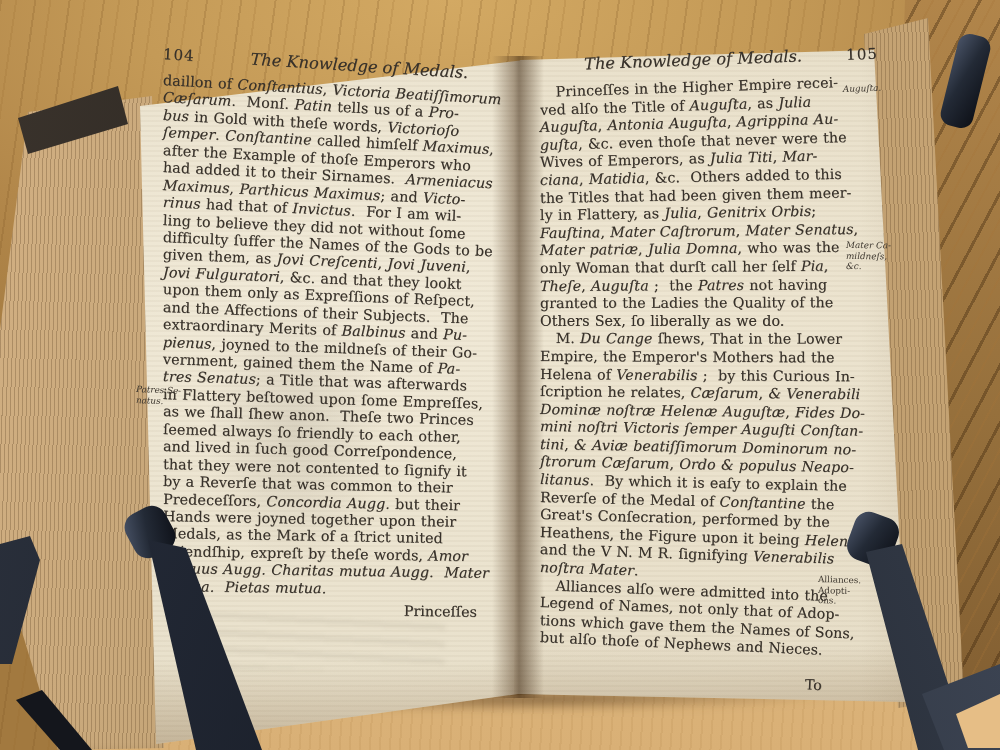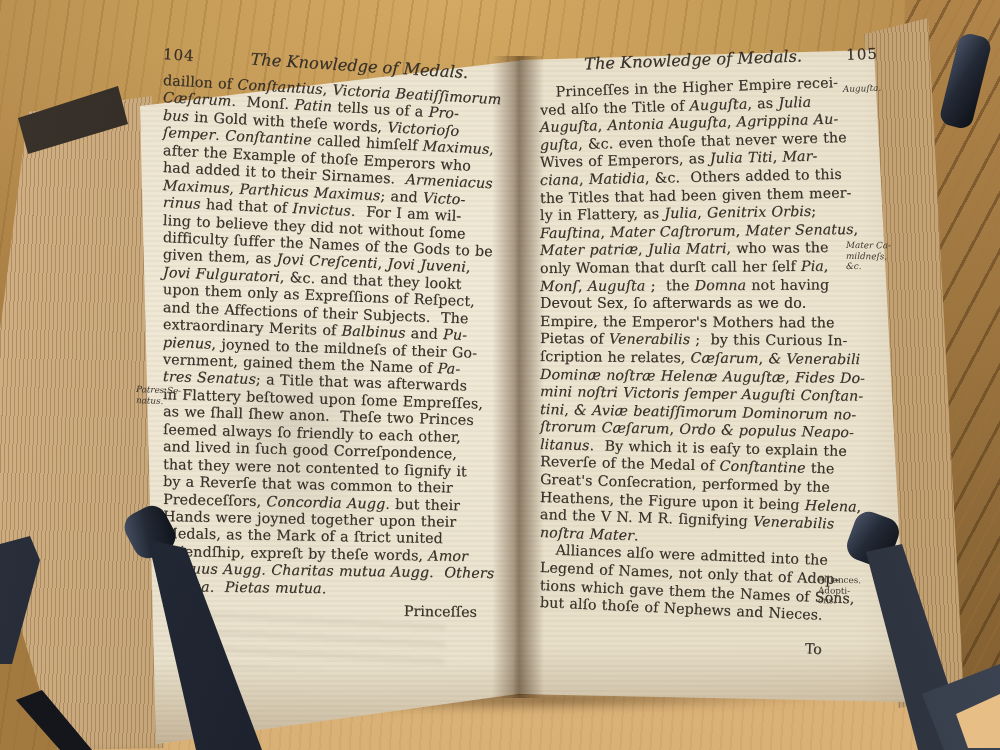--- a/index.html
+++ b/index.html
@@ -151,21 +151,21 @@
         <div class="tline" style="transform: rotate(1.72deg);"><span>in Flattery beſtowed upon ſome Empreſſes,</span></div>
         <div class="tline" style="transform: rotate(1.635deg);"><span>as we ſhall ſhew anon.  Theſe two Princes</span></div>
         <div class="tline" style="transform: rotate(1.55deg);"><span>ſeemed always ſo friendly to each other,</span></div>
         <div class="tline" style="transform: rotate(1.465deg);"><span>and lived in ſuch good Correſpondence,</span></div>
         <div class="tline" style="transform: rotate(1.38deg);"><span>that they were not contented to ſignify it</span></div>
         <div class="tline" style="transform: rotate(1.295deg);"><span>by a Reverſe that was common to their</span></div>
         <div class="tline" style="transform: rotate(1.21deg);"><span>Predeceſſors, </span><i>Concordia Augg.</i><span> but their</span></div>
         <div class="tline" style="transform: rotate(1.125deg);"><span>Hands were joyned together upon their</span></div>
         <div class="tline" style="transform: rotate(1.04deg);"><span>Medals, as the Mark of a ſtrict united</span></div>
         <div class="tline" style="transform: rotate(0.955deg);"><span>Friendſhip, expreſt by theſe words, </span><i>Amor</i><span></span></div>
-        <div class="tline" style="transform: rotate(0.87deg);"><span></span><i>mutuus Augg.</i><span> </span><i>Charitas mutua Augg.</i><span>  </span><i>Others</i><span></span></div>
+        <div class="tline" style="transform: rotate(0.87deg);"><span></span><i>mutuus Augg.</i><span> </span><i>Charitas mutua Augg.</i><span>  </span><i>Mater</i><span></span></div>
         <div class="tline" style="transform: rotate(0.785deg);"><span></span><i>mutua.</i><span>  </span><i>Pietas mutua.</i><span></span></div>
       </div>
     <div class="catch catch-l">Princeſſes</div>
   </div>
   <div class="mnote" style="left:136px;top:384px;width:58px;font-style:italic;">
       <div class="tline" style="transform: rotate(2.2deg);"><span></span><i>Patres Se-</i><span></span></div>
       <div class="tline" style="transform: rotate(2.2deg);"><span></span><i>natus.</i><span></span></div>
     </div>
 
   <div class="text-right ink">
@@ -176,26 +176,28 @@
     <div>
         <div class="tline" style="transform: rotate(-1.9deg);"><span>   Princeſſes in the Higher Empire recei-</span></div>
         <div class="tline" style="transform: rotate(-1.755deg);"><span>ved alſo the Title of </span><i>Auguſta</i><span>, as </span><i>Julia</i><span></span></div>
         <div class="tline" style="transform: rotate(-1.61deg);"><span></span><i>Auguſta</i><span>, </span><i>Antonia Auguſta</i><span>, </span><i>Agrippina Au-</i><span></span></div>
         <div class="tline" style="transform: rotate(-1.465deg);"><span></span><i>guſta</i><span>, &amp;c. even thoſe that never were the</span></div>
         <div class="tline" style="transform: rotate(-1.32deg);"><span>Wives of Emperors, as </span><i>Julia Titi</i><span>, </span><i>Mar-</i><span></span></div>
         <div class="tline" style="transform: rotate(-1.175deg);"><span></span><i>ciana</i><span>, </span><i>Matidia</i><span>, &amp;c.  Others added to this</span></div>
         <div class="tline" style="transform: rotate(-1.03deg);"><span>the Titles that had been given them meer-</span></div>
         <div class="tline" style="transform: rotate(-0.885deg);"><span>ly in Flattery, as </span><i>Julia</i><span>, </span><i>Genitrix Orbis</i><span>;</span></div>
         <div class="tline" style="transform: rotate(-0.74deg);"><span></span><i>Fauſtina</i><span>, </span><i>Mater Caſtrorum</i><span>, </span><i>Mater Senatus</i><span>,</span></div>
-        <div class="tline" style="transform: rotate(-0.595deg);"><span></span><i>Mater patriæ</i><span>, </span><i>Julia Matri</i><span>, who was the</span></div>
+        <div class="tline" style="transform: rotate(-0.595deg);"><span></span><i>Mater patriæ</i><span>, </span><i>Julia Domna</i><span>, who was the</span></div>
         <div class="tline" style="transform: rotate(-0.45deg);"><span>only Woman that durſt call her ſelf </span><i>Pia</i><span>,</span></div>
-        <div class="tline" style="transform: rotate(-0.305deg);"><span></span><i>Monſ</i><span>, </span><i>Auguſta</i><span> ;  the </span><i>Domna</i><span> not having</span></div>
-        <div class="tline" style="transform: rotate(-0.015deg);"><span>Devout Sex, ſo afterwards as we do.</span></div>
+        <div class="tline" style="transform: rotate(-0.305deg);"><span></span><i>Theſe</i><span>, </span><i>Auguſta</i><span> ;  the </span><i>Patres</i><span> not having</span></div>
+        <div class="tline" style="transform: rotate(-0.16deg);"><span>granted to the Ladies the Quality of the</span></div>
+        <div class="tline" style="transform: rotate(-0.015deg);"><span>Others Sex, ſo liberally as we do.</span></div>
+        <div class="tline" style="transform: rotate(0.13deg);"><span>   M. </span><i>Du Cange</i><span> ſhews, That in the Lower</span></div>
         <div class="tline" style="transform: rotate(0.275deg);"><span>Empire, the Emperor's Mothers had the</span></div>
-        <div class="tline" style="transform: rotate(0.42deg);"><span>Pietas of </span><i>Venerabilis</i><span> ;  by this Curious In-</span></div>
+        <div class="tline" style="transform: rotate(0.42deg);"><span>Helena of </span><i>Venerabilis</i><span> ;  by this Curious In-</span></div>
         <div class="tline" style="transform: rotate(0.565deg);"><span>ſcription he relates, </span><i>Cæſarum</i><span>, </span><i>&amp; Venerabili</i><span></span></div>
         <div class="tline" style="transform: rotate(0.71deg);"><span></span><i>Dominæ noſtræ Helenæ Auguſtæ</i><span>, </span><i>Fides Do-</i><span></span></div>
         <div class="tline" style="transform: rotate(0.855deg);"><span></span><i>mini noſtri Victoris ſemper Auguſti Conſtan-</i><span></span></div>
         <div class="tline" style="transform: rotate(1deg);"><span></span><i>tini</i><span>, </span><i>&amp; Aviæ beatiſſimorum Dominorum no-</i><span></span></div>
         <div class="tline" style="transform: rotate(1.145deg);"><span></span><i>ſtrorum Cæſarum</i><span>, </span><i>Ordo &amp; populus Neapo-</i><span></span></div>
         <div class="tline" style="transform: rotate(1.29deg);"><span></span><i>litanus</i><span>.  By which it is eaſy to explain the</span></div>
         <div class="tline" style="transform: rotate(1.435deg);"><span>Reverſe of the Medal of </span><i>Conſtantine</i><span> the</span></div>
         <div class="tline" style="transform: rotate(1.58deg);"><span>Great's Conſecration, performed by the</span></div>
         <div class="tline" style="transform: rotate(1.725deg);"><span>Heathens, the Figure upon it being </span><i>Helena</i><span>,</span></div>
         <div class="tline" style="transform: rotate(1.87deg);"><span>and the V N. M R. ſignifying </span><i>Venerabilis</i><span></span></div>

